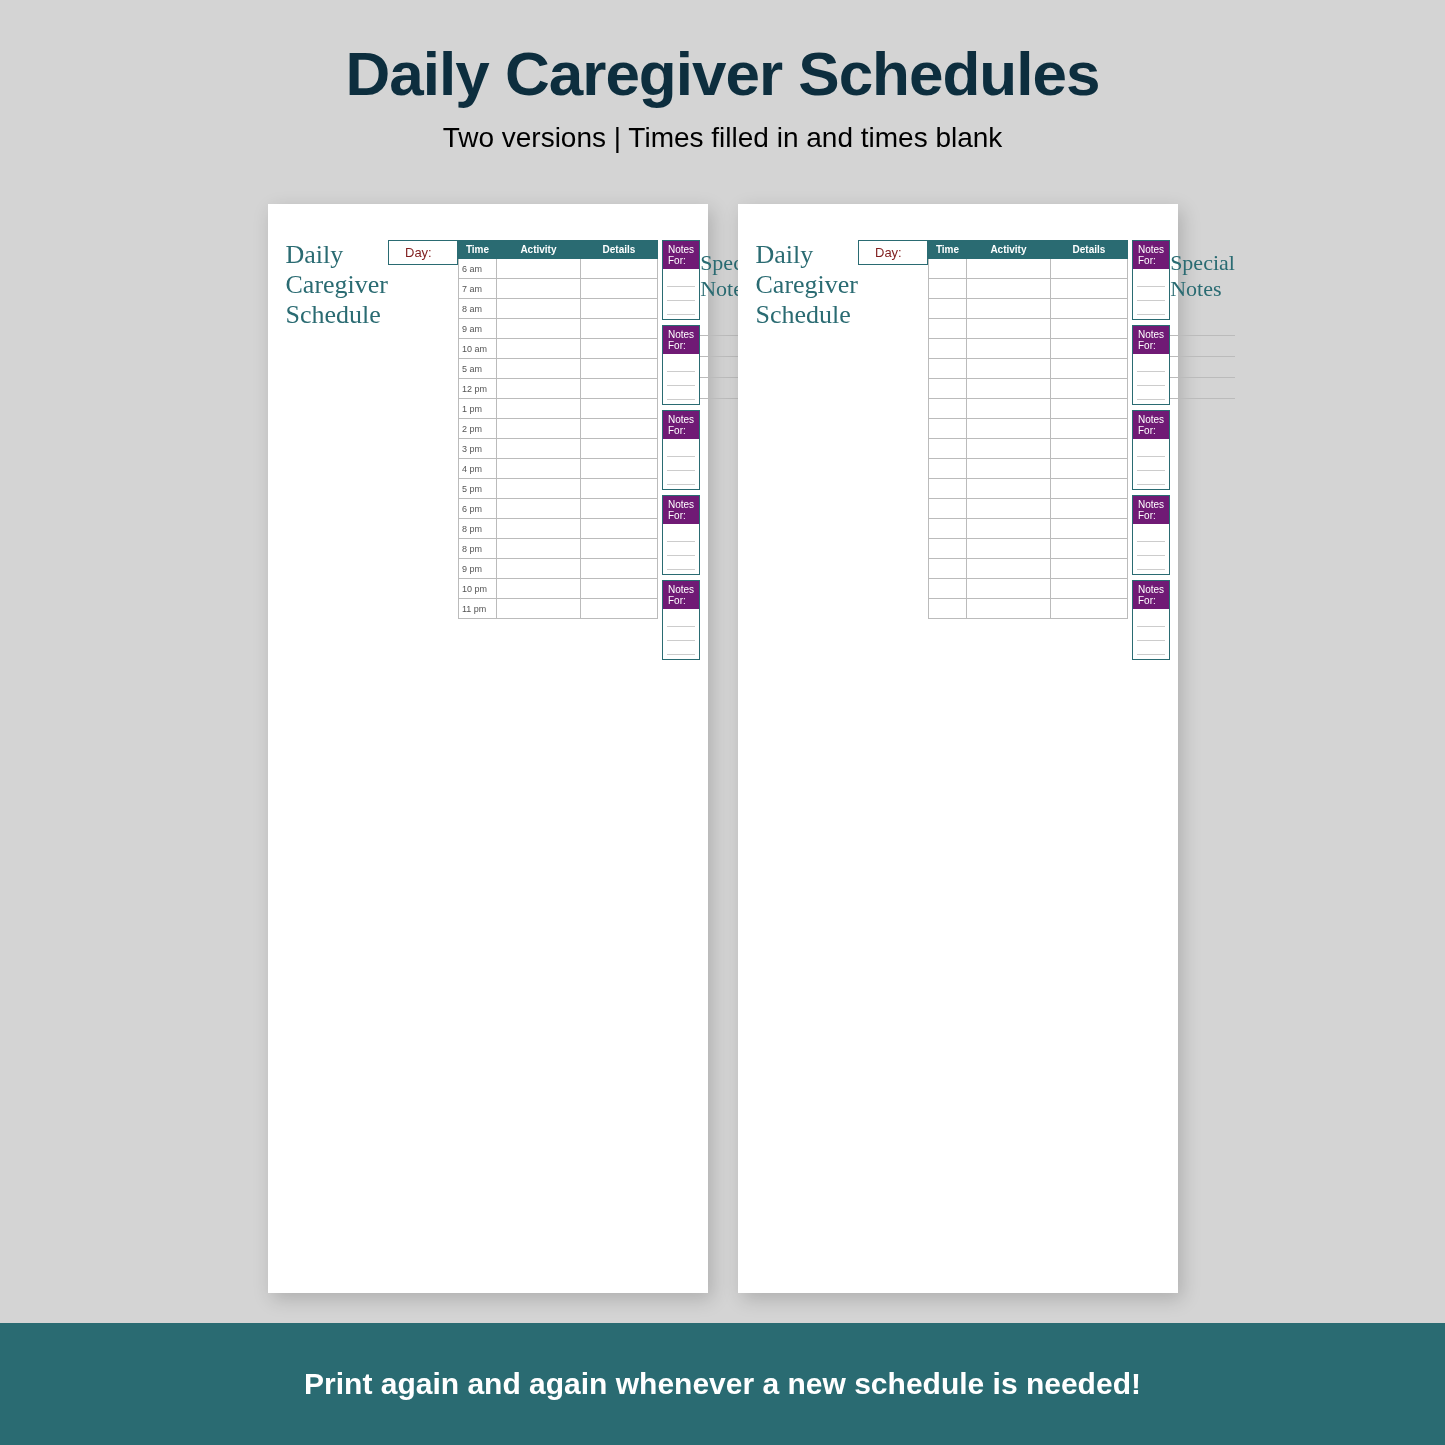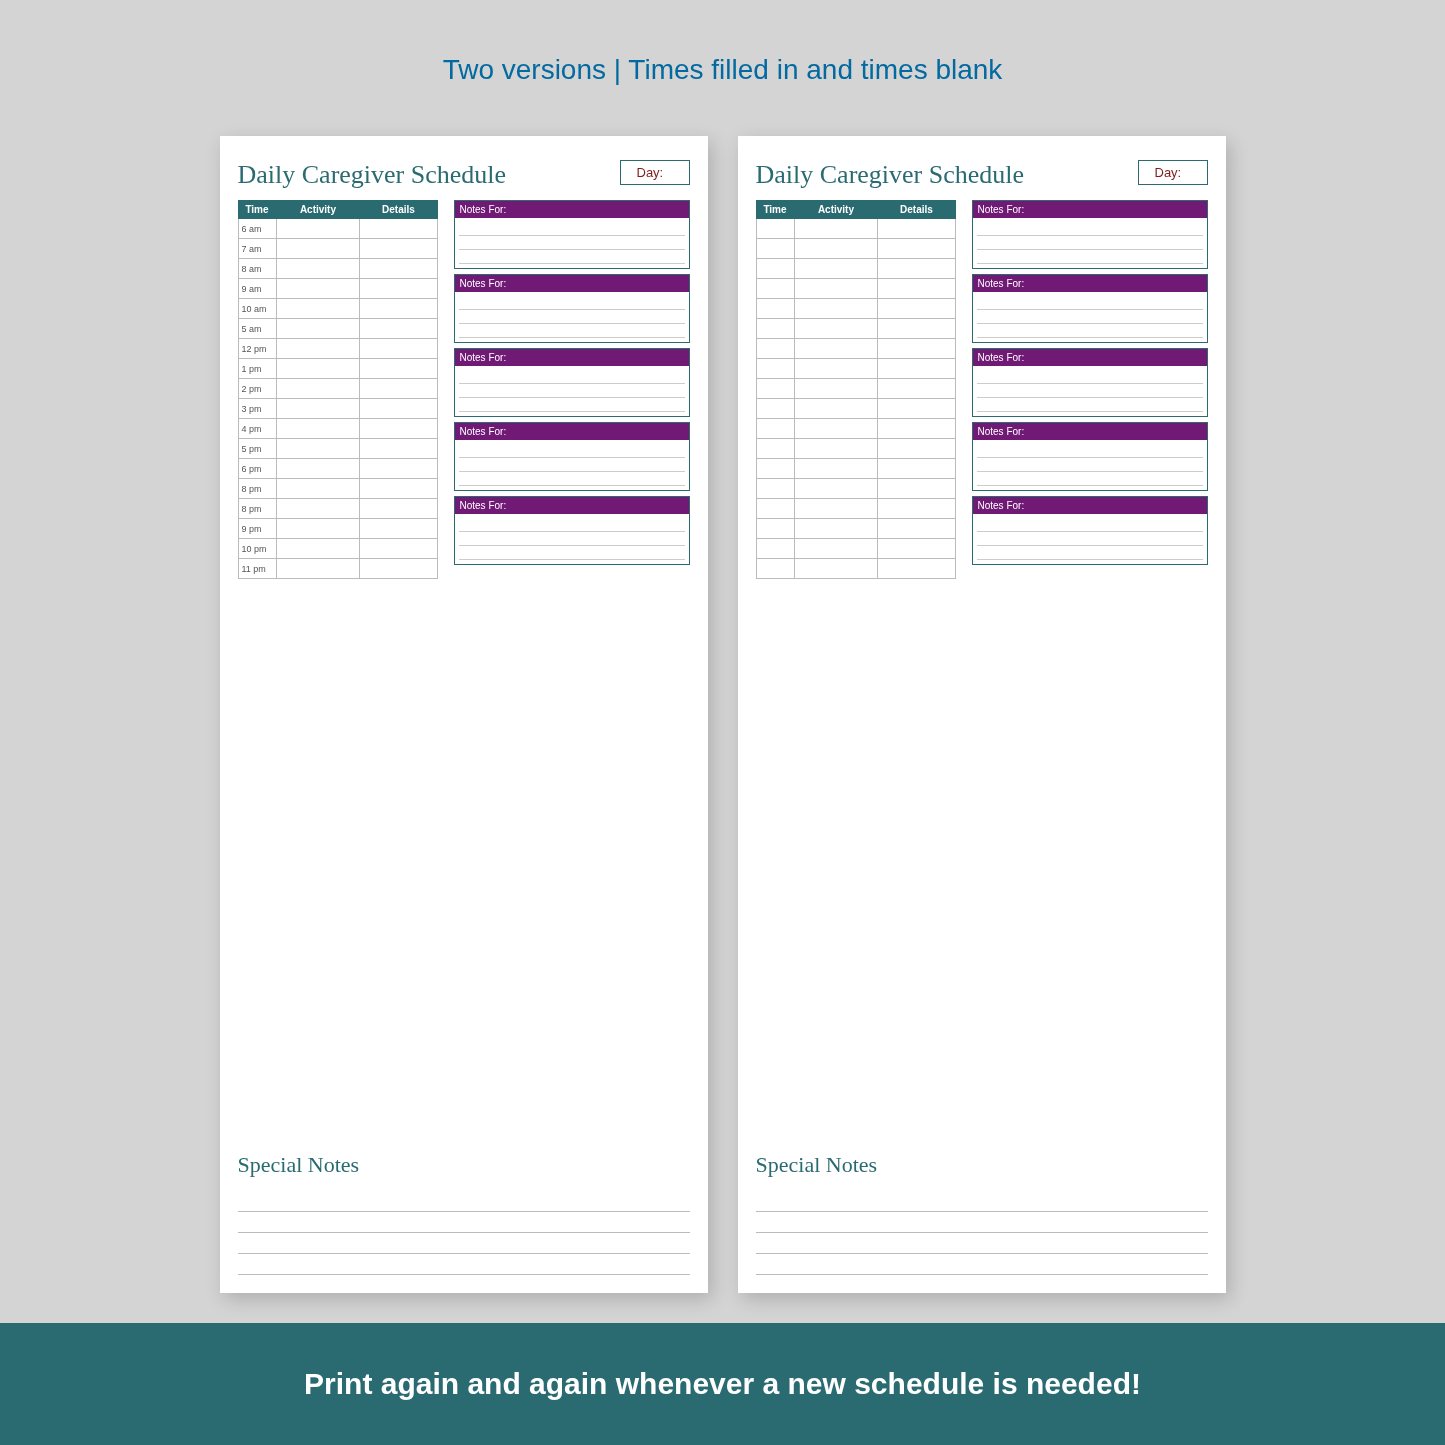--- a/index.html
+++ b/index.html
@@ -24,42 +24,42 @@
     .main-title {
       font-size: 62px;
       font-weight: 900;
       color: #0d2e3e;
       letter-spacing: -1px;
       line-height: 1.1;
     }
 
     .subtitle {
       font-size: 28px;
-      color: #0369a1;
+      color: #000000;
       margin-top: 14px;
       font-weight: 400;
     }
 
     .cards-section {
       display: flex;
       flex-direction: row;
       gap: 30px;
       padding: 30px 60px;
       justify-content: center;
       flex: 1;
     }
 
     .schedule-card {
       background: #fff;
-      width: 488px;
+      width: 440px;
       min-height: 780px;
       box-shadow: 4px 6px 18px rgba(0,0,0,0.18);
-      padding: 24px 18px 18px;
-      display: flex;
-      flex-direction: column;
+      padding: 36px 18px 18px;
+      display: flex;
+      flex-direction: row;
       gap: 0;
     }
 
     .card-header {
       display: flex;
       flex-direction: row;
       align-items: flex-start;
       justify-content: space-between;
       margin-bottom: 10px;
     }
@@ -75,21 +75,21 @@
       padding: 4px 16px;
       font-size: 13px;
       color: #7f1d1d;
       min-width: 70px;
       text-align: left;
     }
 
     .schedule-body {
       display: flex;
       flex-direction: row;
-      gap: 16px;
+      gap: 4px;
       flex: 1;
     }
 
     .time-table {
       flex: 0 0 auto;
       width: 200px;
     }
 
     .time-table table {
       width: 100%;
@@ -192,20 +192,21 @@
 
     
     .no-time-labels td.time-cell {
       color: transparent;
     }
   </style>
 </head>
 <body>
 
 <div class="top-section">
+  <h1 class="main-title">Daily Caregiver Schedules</h1>
   <p class="subtitle">Two versions | Times filled in and times blank</p>
 </div>
 
 <div class="cards-section">
 
   <div class="schedule-card">
     <div class="card-header">
       <span class="card-title">Daily Caregiver Schedule</span>
       <div class="day-box">Day:</div>
     </div>

